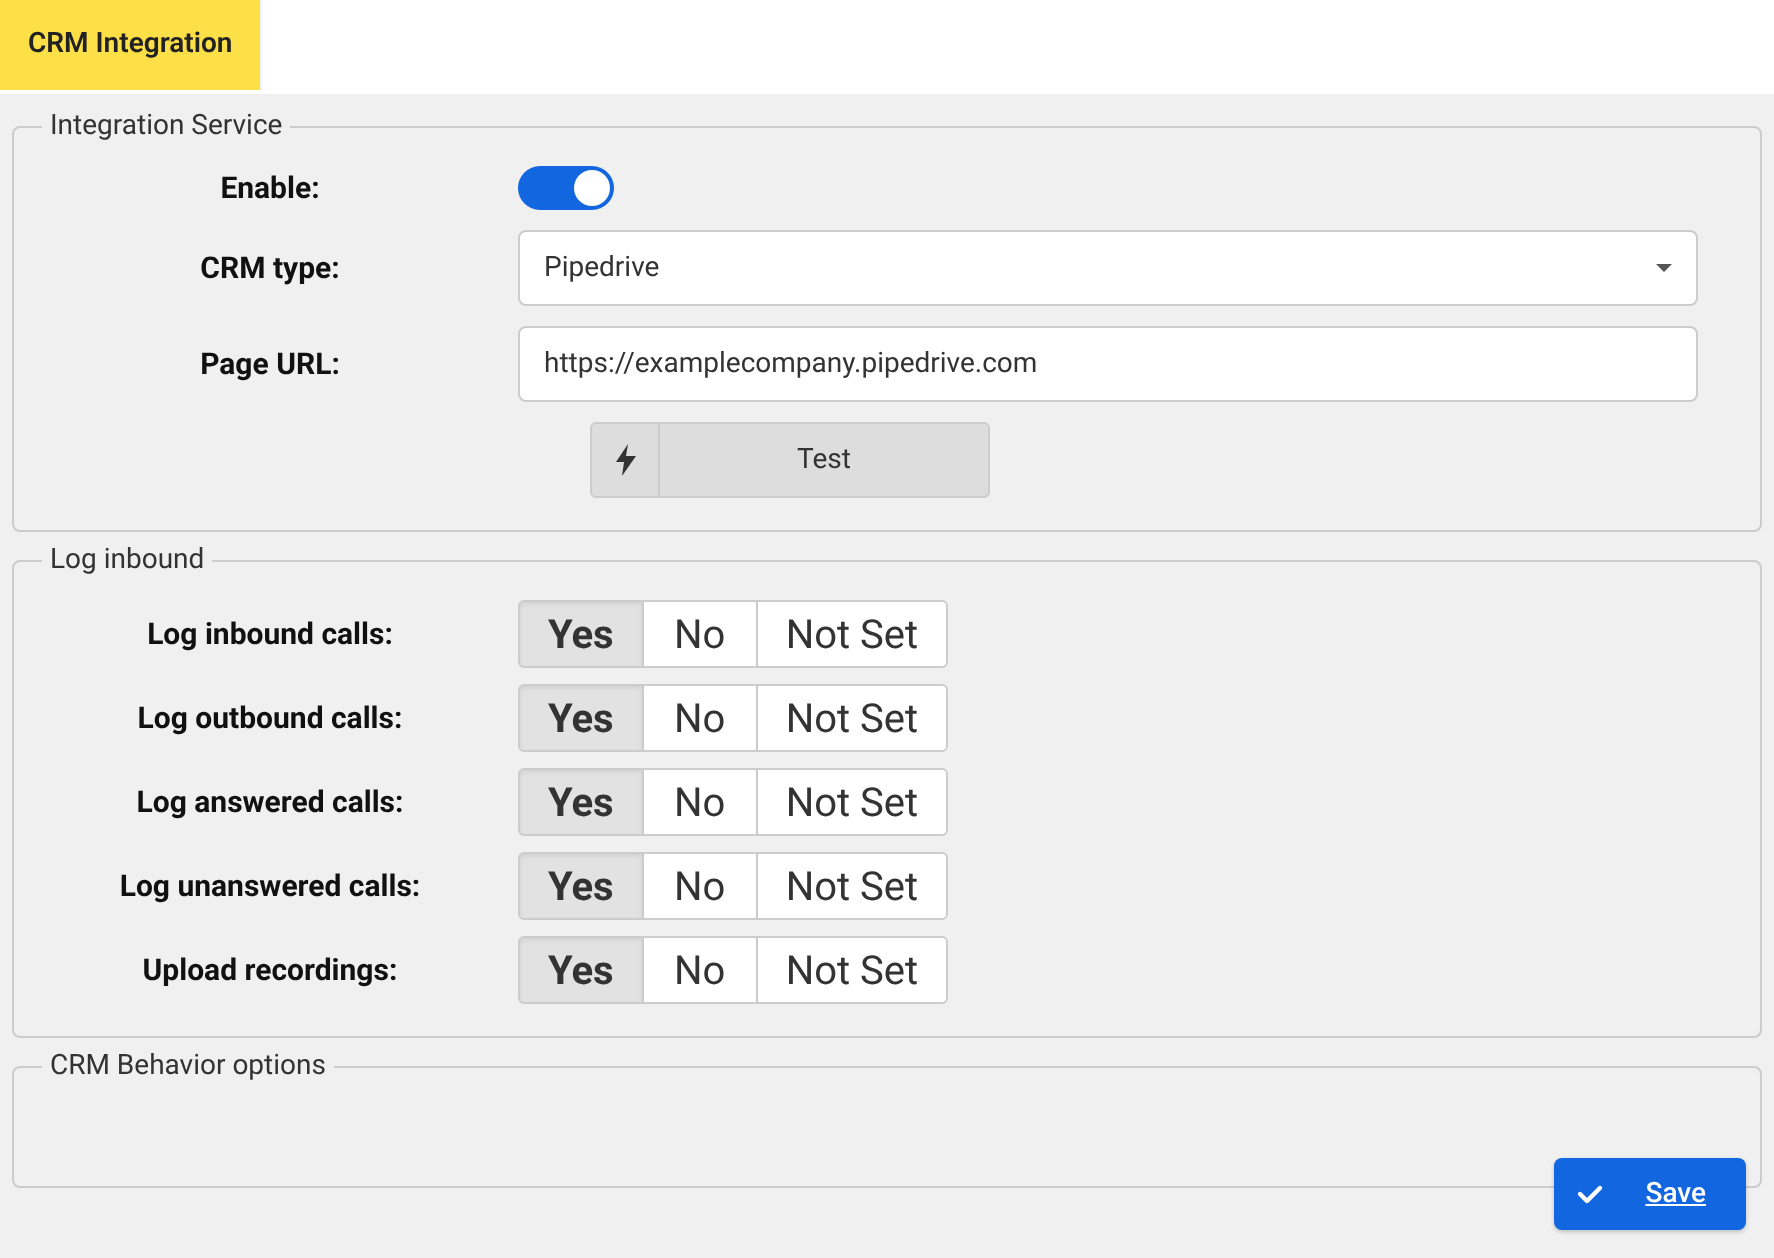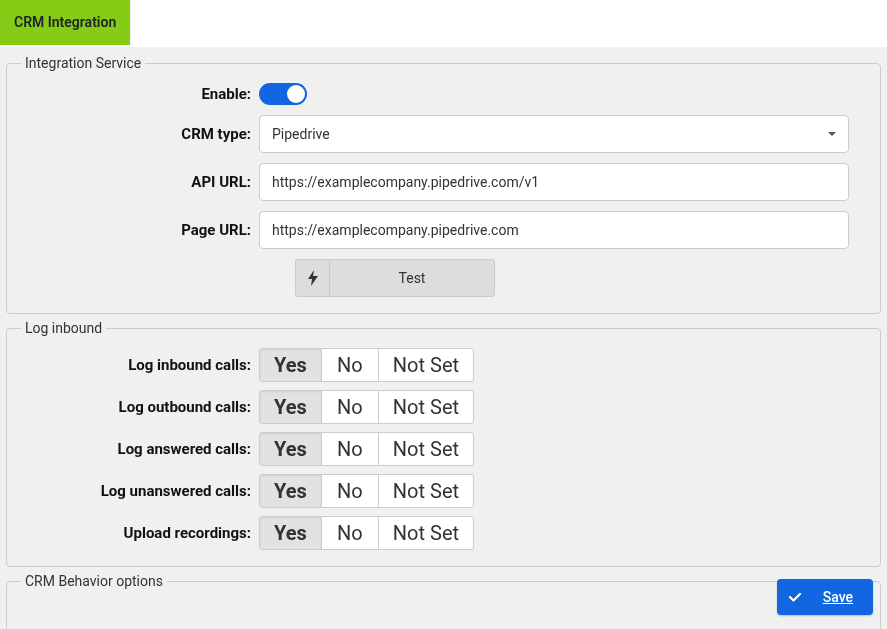--- a/index.html
+++ b/index.html
@@ -13,21 +13,21 @@
       position: relative;
       overflow: hidden;
     }
     .tab-strip {
       background: #fff;
       display: flex;
       height: 47px;
       border-bottom: 1px solid #fff;
     }
     .tab {
-      background: #84cc16;
+      background: #fde047;
       padding: 14px 14px;
       font-weight: 600;
       font-size: 14px;
       color: #222;
       border-right: 1px solid #f0f0f0;
       border-bottom: 1px solid #fff;
     }
     .content {
       padding: 8px 6px 80px 6px;
     }
@@ -45,21 +45,21 @@
       margin-left: 2px;
     }
     .form-row {
       display: flex;
       align-items: center;
       margin-bottom: 10px;
     }
     .form-row:last-child { margin-bottom: 0; }
     .form-label {
       width: 240px;
-      text-align: right;
+      text-align: center;
       font-weight: 700;
       font-size: 15px;
       padding-right: 8px;
       color: #111;
     }
     .form-control-area {
       flex: 1;
       max-width: 590px;
     }
     .toggle {
@@ -229,26 +229,20 @@
     <div class="form-row">
       <div class="form-label">CRM type:</div>
       <div class="form-control-area">
         <div class="select-wrap">
           <div class="select-value">Pipedrive</div>
           <div class="caret"></div>
         </div>
       </div>
     </div>
 
-    <div class="form-row">
-      <div class="form-label">API URL:</div>
-      <div class="form-control-area">
-        <input type="text" class="text-input" value="https://examplecompany.pipedrive.com/v1" style="">
-      </div>
-    </div>
 
     <div class="form-row">
       <div class="form-label">Page URL:</div>
       <div class="form-control-area">
         <input type="text" class="text-input" value="https://examplecompany.pipedrive.com" style="">
       </div>
     </div>
 
     <div class="form-row">
       <div class="form-label"></div>

